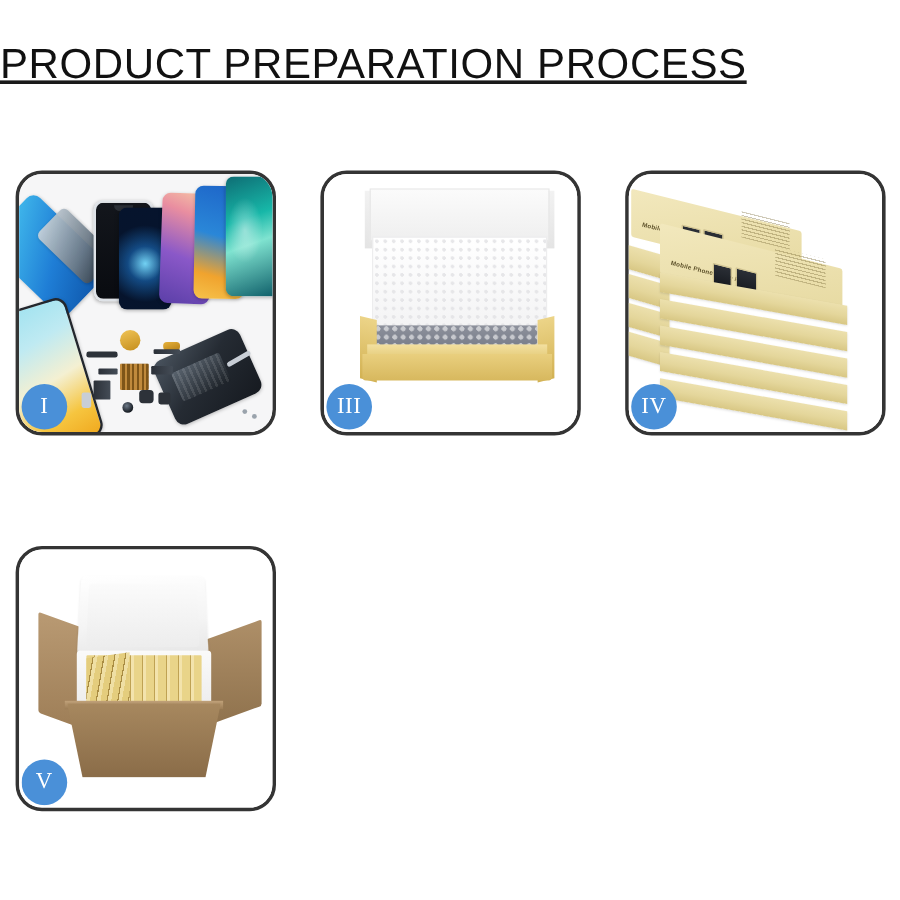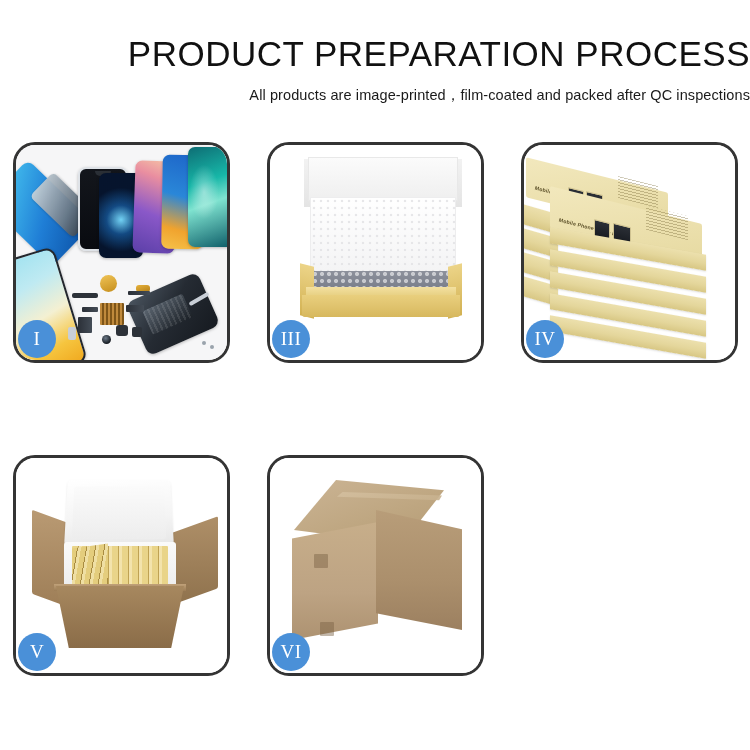--- a/index.html
+++ b/index.html
@@ -22,21 +22,22 @@
     position: relative;
     background: #ffffff;
   }
 
   
   .header {
     position: absolute;
     top: 0;
     left: 0;
     width: 750px;
-    text-align: right;
+    text-align: left;
+    text-decoration: underline;
   }
   .title {
     margin: 0;
     padding-top: 34px;
     font-size: 35px;
     font-weight: 400;
     letter-spacing: 0.5px;
     color: #111111;
     font-family: "Liberation Sans", sans-serif;
     white-space: nowrap;
@@ -416,21 +417,20 @@
     border-radius: 1px;
   }
 </style>
 </head>
 <body>
 
 <div class="page">
 
   <div class="header">
     <h1 class="title">PRODUCT PREPARATION PROCESS</h1>
-    <p class="subtitle">All products are image-printed，film-coated and packed after QC inspections</p>
   </div>
 
   <div class="grid">
 
     <div class="panel">
       <div class="panel-inner p1">
         <div class="ph ph-a"></div>
         <div class="ph ph-a2"></div>
         <div class="ph ph-b"></div>
         <div class="ph ph-c"></div>
@@ -511,26 +511,15 @@
         <div class="c5-lid"></div>
         <div class="c5-foam"></div>
         <div class="c5-items"></div>
         <div class="c5-items2"></div>
         <div class="c5-rim"></div>
         <div class="c5-body"></div>
       </div>
       <div class="badge">V</div>
     </div>
 
-    <div class="panel">
-      <div class="panel-inner p6">
-        <div class="c6-top"></div>
-        <div class="c6-tape"></div>
-        <div class="c6-left"></div>
-        <div class="c6-right"></div>
-        <div class="c6-tab" style="left:44px;top:96px;width:14px;height:14px;"></div>
-        <div class="c6-tab" style="left:50px;top:164px;width:14px;height:14px;"></div>
-      </div>
-      <div class="badge">VI</div>
-    </div>
 
   </div>
 </div>
 
 </body></html>

